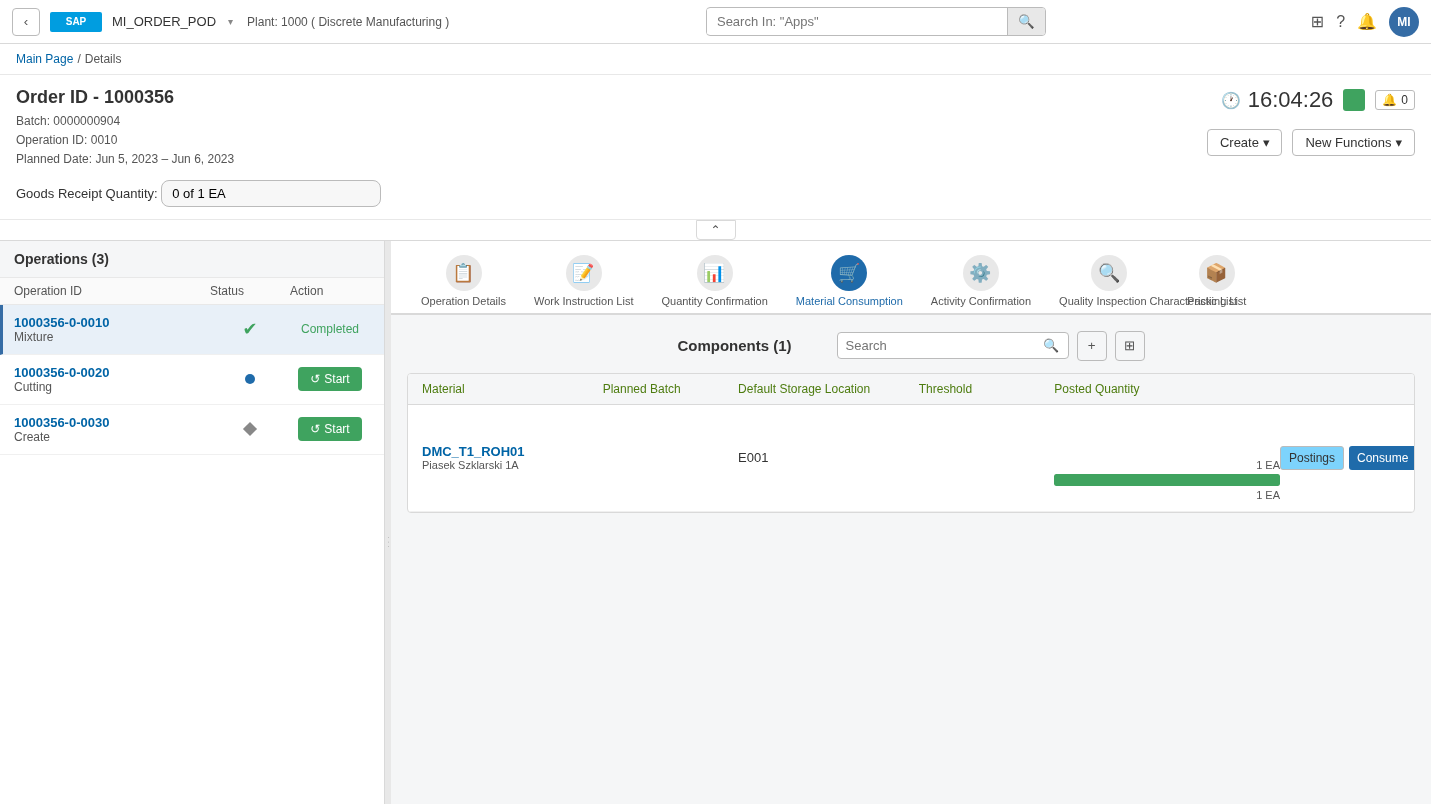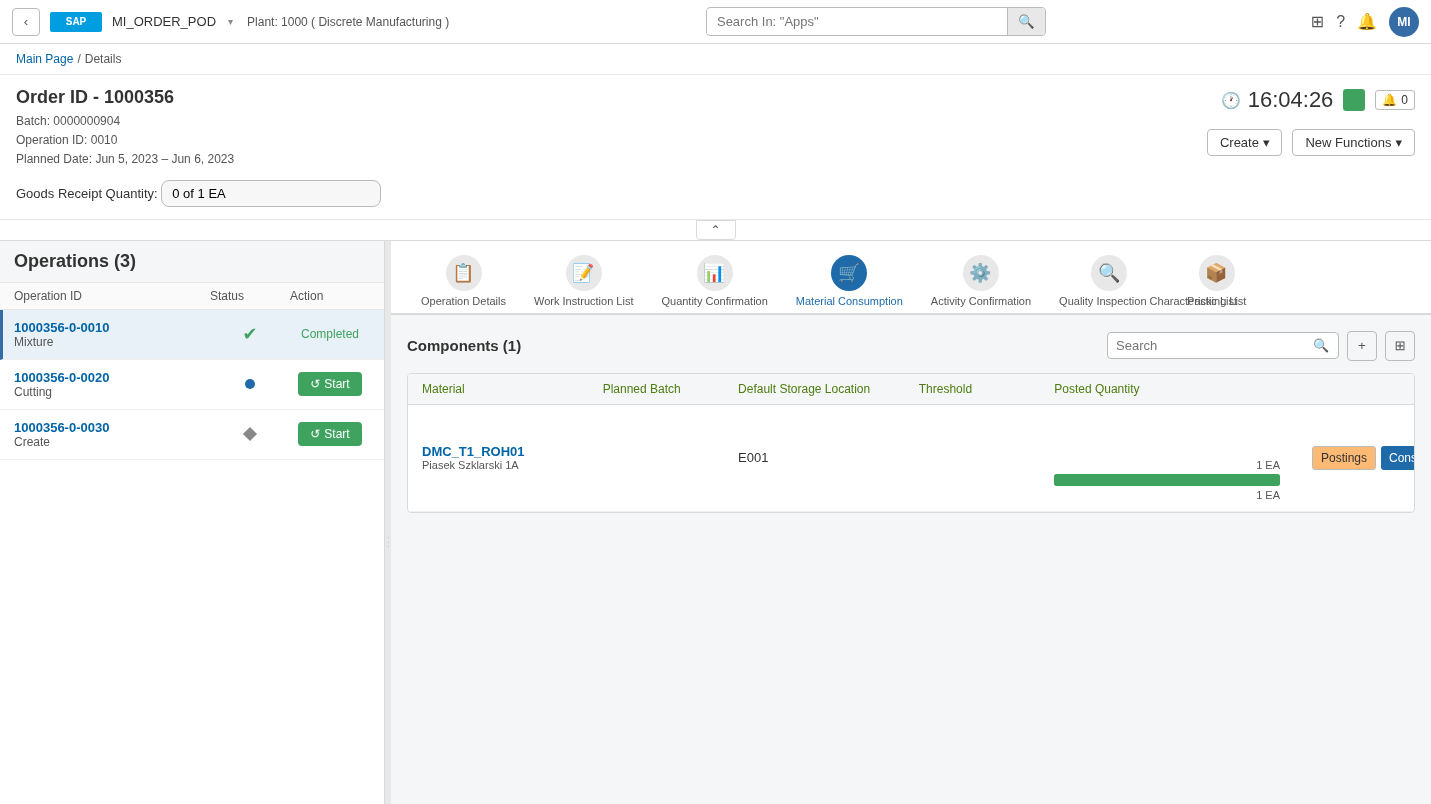--- a/index.html
+++ b/index.html
@@ -83,21 +83,21 @@
     .main-layout { display: flex; height: calc(100vh - 200px); }
 
     
     .sidebar {
       width: 385px; min-width: 300px; background: #fff;
       border-right: 1px solid #d9d9d9; display: flex; flex-direction: column;
       flex-shrink: 0;
     }
     .sidebar-header {
       padding: 10px 14px; border-bottom: 1px solid #e8e8e8;
-      font-size: 18px; font-weight: 600; background: #f5f6f7;
+      font-size: 14px; font-weight: 600; background: #f5f6f7;
     }
     .sidebar-table-header {
       display: grid; grid-template-columns: 1fr 80px 80px;
       padding: 6px 14px; font-size: 12px; color: #555;
       border-bottom: 1px solid #e8e8e8; background: #fafafa;
     }
     .operations-list { flex: 1; overflow-y: auto; }
     .operation-row {
       display: grid; grid-template-columns: 1fr 80px 80px;
       padding: 10px 14px; border-bottom: 1px solid #f0f0f0;
@@ -142,21 +142,21 @@
     .tab-icon {
       width: 36px; height: 36px; border-radius: 50%;
       display: flex; align-items: center; justify-content: center;
       font-size: 18px; background: #e8e8e8; color: #555;
     }
     .tab-icon.active-icon { background: #1f6baa; color: #fff; }
 
     
     .components-area { flex: 1; padding: 16px; overflow-y: auto; }
     .components-header {
-      display: flex; justify-content: space-between; align-items: center; margin-bottom: 12px; gap: 45px;
+      display: flex; justify-content: center; align-items: center; margin-bottom: 12px; gap: 45px;
     }
     .components-title { font-size: 15px; font-weight: 600; }
     .comp-actions { display: flex; gap: 8px; align-items: center; }
     .comp-search {
       border: 1px solid #bbb; border-radius: 4px; padding: 5px 8px;
       font-size: 13px; width: 232px; display: flex; align-items: center; gap: 4px; background: #fff;
     }
     .comp-search input { border: none; outline: none; flex: 1; font-size: 13px; }
     .icon-btn {
       background: none; border: 1px solid #bbb; border-radius: 4px;
@@ -179,22 +179,22 @@
     }
     .mat-name { font-weight: 600; color: #0064a6; }
     .mat-sub { font-size: 11px; color: #555; }
     .progress-cell { display: flex; flex-direction: column; gap: 3px; margin-top: 44px; }
     .progress-bar-wrap { height: 12px; background: #e0e0e0; border-radius: 2px; overflow: hidden; position: relative; }
     .progress-bar-fill { height: 100%; background: #3fa35f; border-radius: 2px; }
     .progress-label { font-size: 11px; color: #555; text-align: right; }
     .progress-label-top { font-size: 11px; color: #555; text-align: right; }
     .row-actions { display: flex; gap: 5px; }
     .postings-btn {
-      border: 1px solid #bbb; background: #fdba74; border-radius: 3px;
-      padding: 4px 8px; font-size: 12px; cursor: pointer; color: #333; margin-left: 32px;
+      border: 1px solid #bbb; background: #7dd3fc; border-radius: 3px;
+      padding: 4px 8px; font-size: 12px; cursor: pointer; color: #333;
     }
     .consume-btn {
       border: none; background: #1f6baa; border-radius: 3px;
       padding: 4px 8px; font-size: 12px; cursor: pointer; color: #fff;
     }
   </style>
 </head>
 <body>
 
 <nav class="top-nav">

